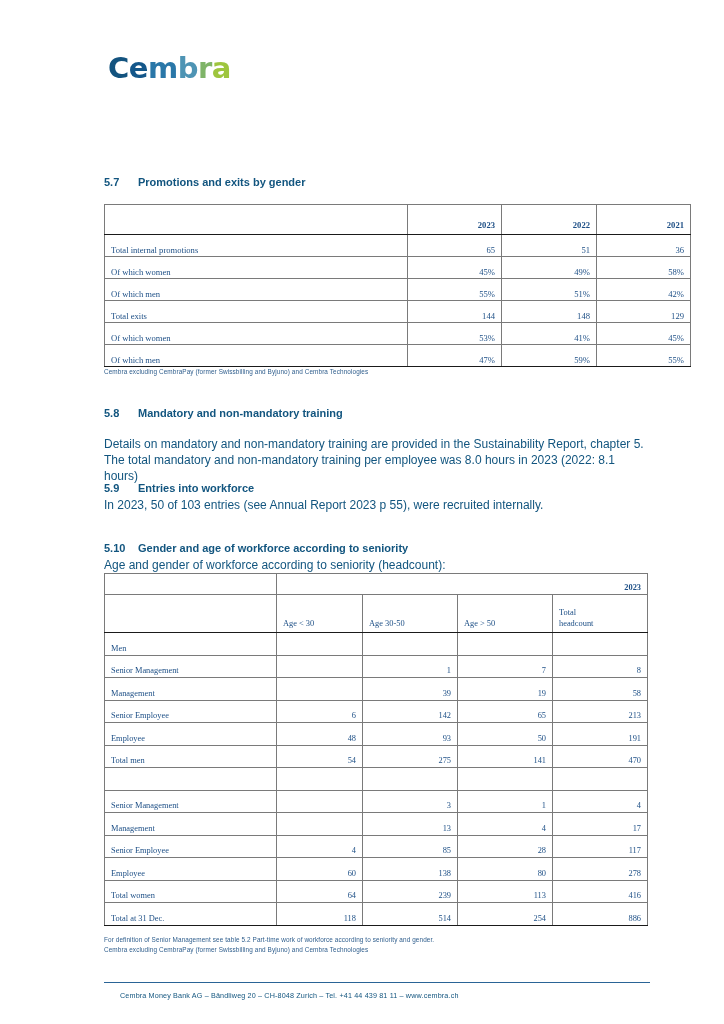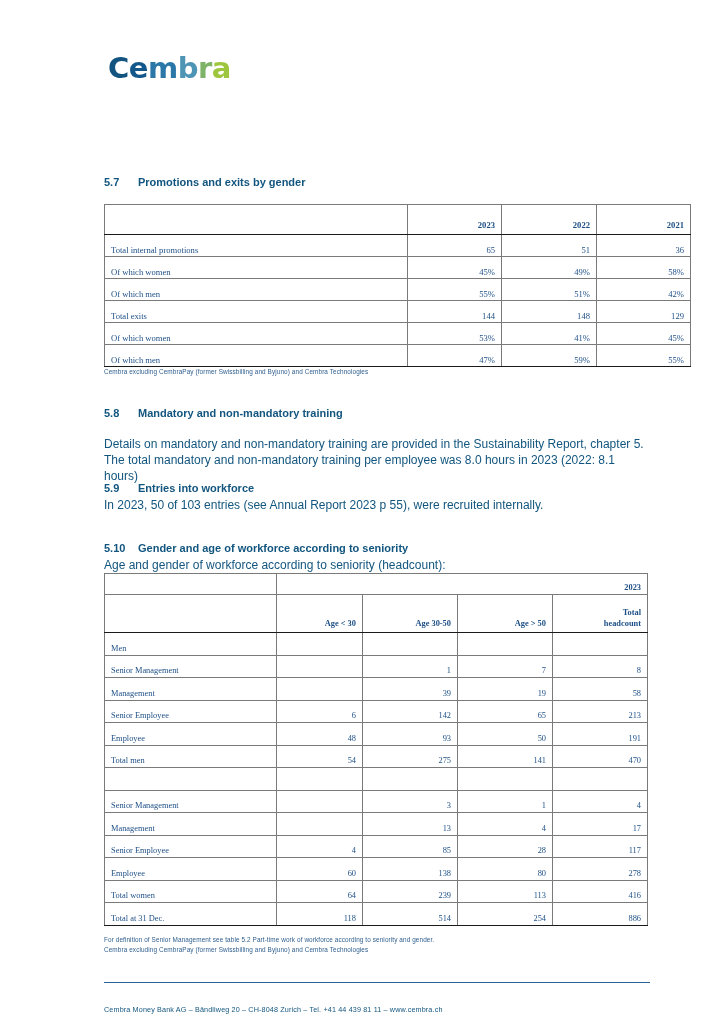--- a/index.html
+++ b/index.html
@@ -126,45 +126,43 @@
   #table2 td { height: 21.5px; font-size: 8.4px; }
   #table2 tr.yr td {
     border-bottom: 1.2px solid #7a7a7a;
     font-weight: bold;
     text-align: right;
     height: 20px;
   }
   #table2 tr.yr td.blank { border-right: 1px solid #7a7a7a; }
   #table2 tr.colhdr td {
     border-bottom: 1.6px solid #1a1a1a;
-    font-weight: bold;
-    text-align: right;
+    font-weight: normal;
     height: 34px;
     line-height: 10.5px;
     padding-bottom: 3px;
   }
 
   
   .footer-rule {
     position: absolute;
     left: 104px;
     top: 982px;
     width: 546px;
     height: 0;
     border-top: 1px solid #2a6496;
   }
   .footer-text {
     position: absolute;
-    left: 104px;
+    left: 120px;
     top: 991px;
     font-size: 7.2px;
     color: #12557f;
     letter-spacing: 0.15px;
     white-space: nowrap;
-    margin-top: 14px;
   }
 </style>
 </head>
 <body>
 
 <div class="page">
 
   <div class="logo">
     <span class="l1">C</span><span class="l2">e</span><span class="l3">m</span><span class="l4">b</span><span class="l5">r</span><span class="l6">a</span>
   </div>

